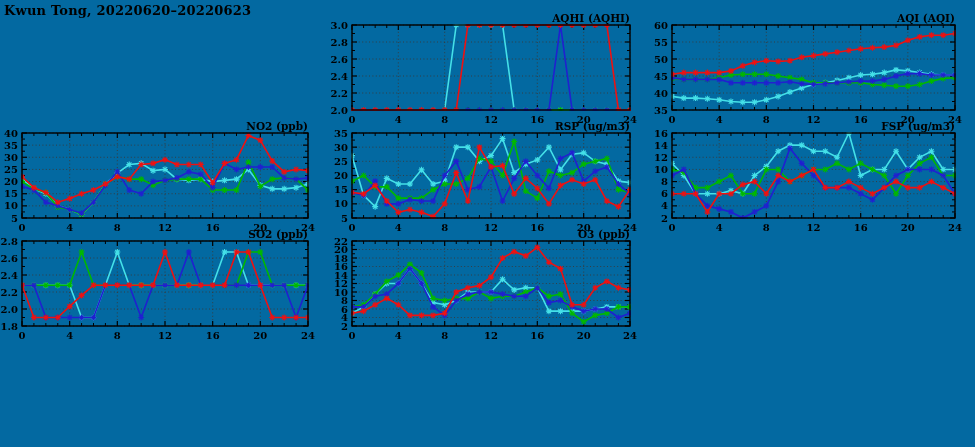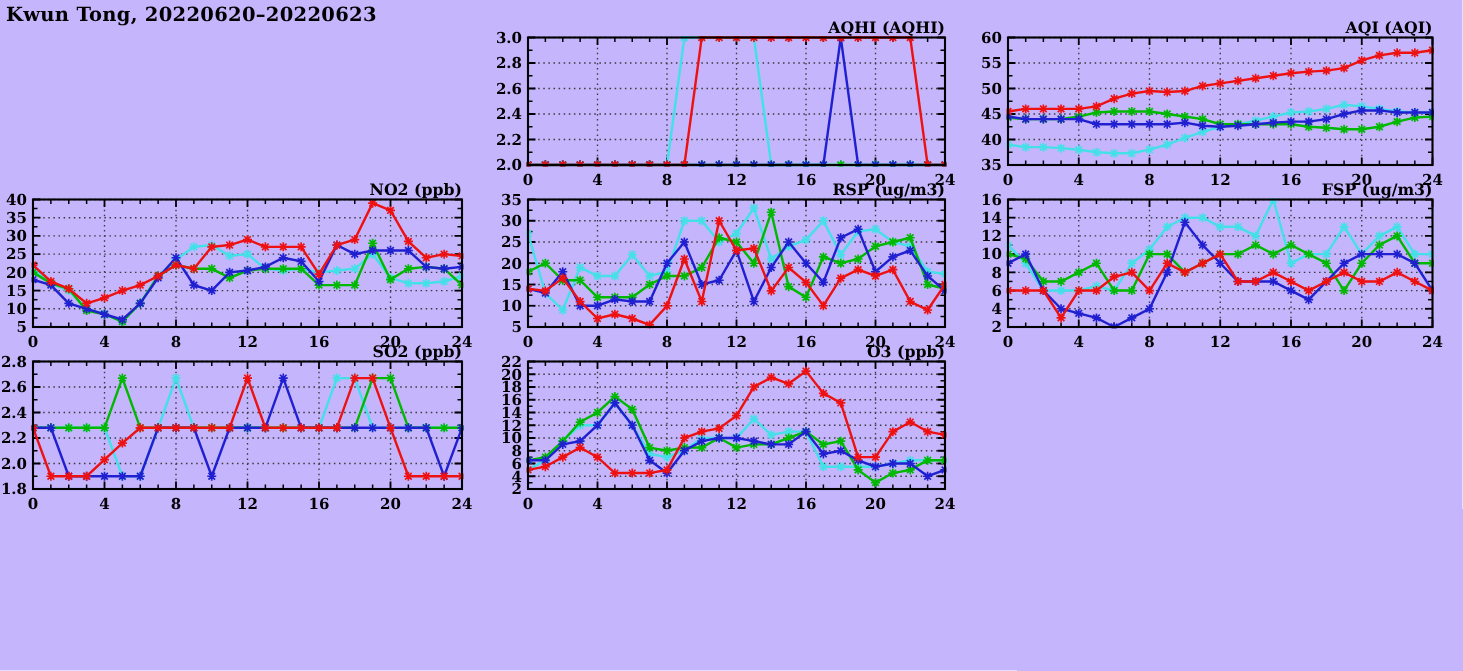--- a/index.html
+++ b/index.html
@@ -1,16 +1,16 @@
 <!DOCTYPE html>
 <html><head>
 <meta charset="utf-8">
 <style>
   html,body{margin:0;padding:0;background:#fff;}
-  #screen{position:relative;width:975px;height:447px;background:#c4b5fd;overflow:hidden;
+  #screen{position:relative;width:975px;height:447px;background:#0369a1;overflow:hidden;
           font-family:"DejaVu Serif",serif;}
   .page-title{position:absolute;left:4px;top:3px;font:bold 13px "DejaVu Serif",serif;color:#000;
               letter-spacing:0.2px;}
   .chart{position:absolute;}
   .tick{font:bold 10px "DejaVu Serif",serif;fill:#000;}
   .ctitle{font:bold 10.5px "DejaVu Serif",serif;fill:#000;}
 </style>
 </head>
 <body>
 

